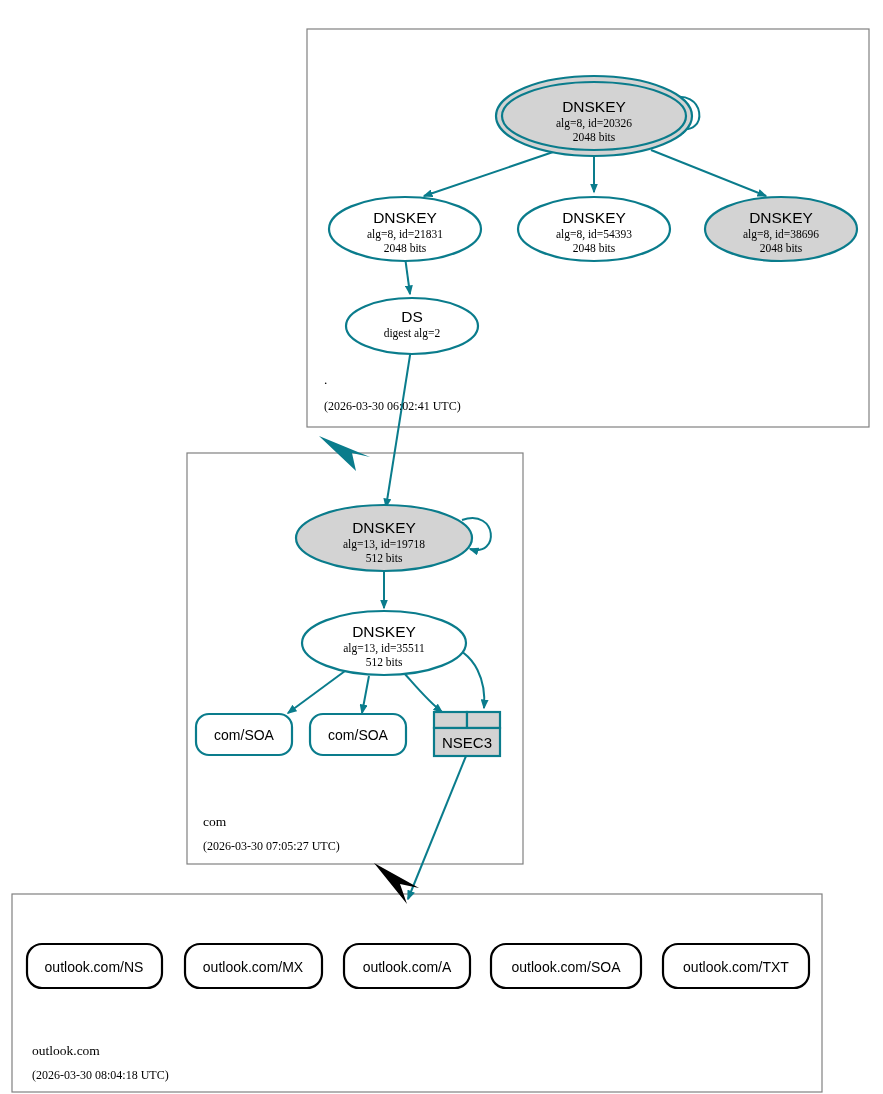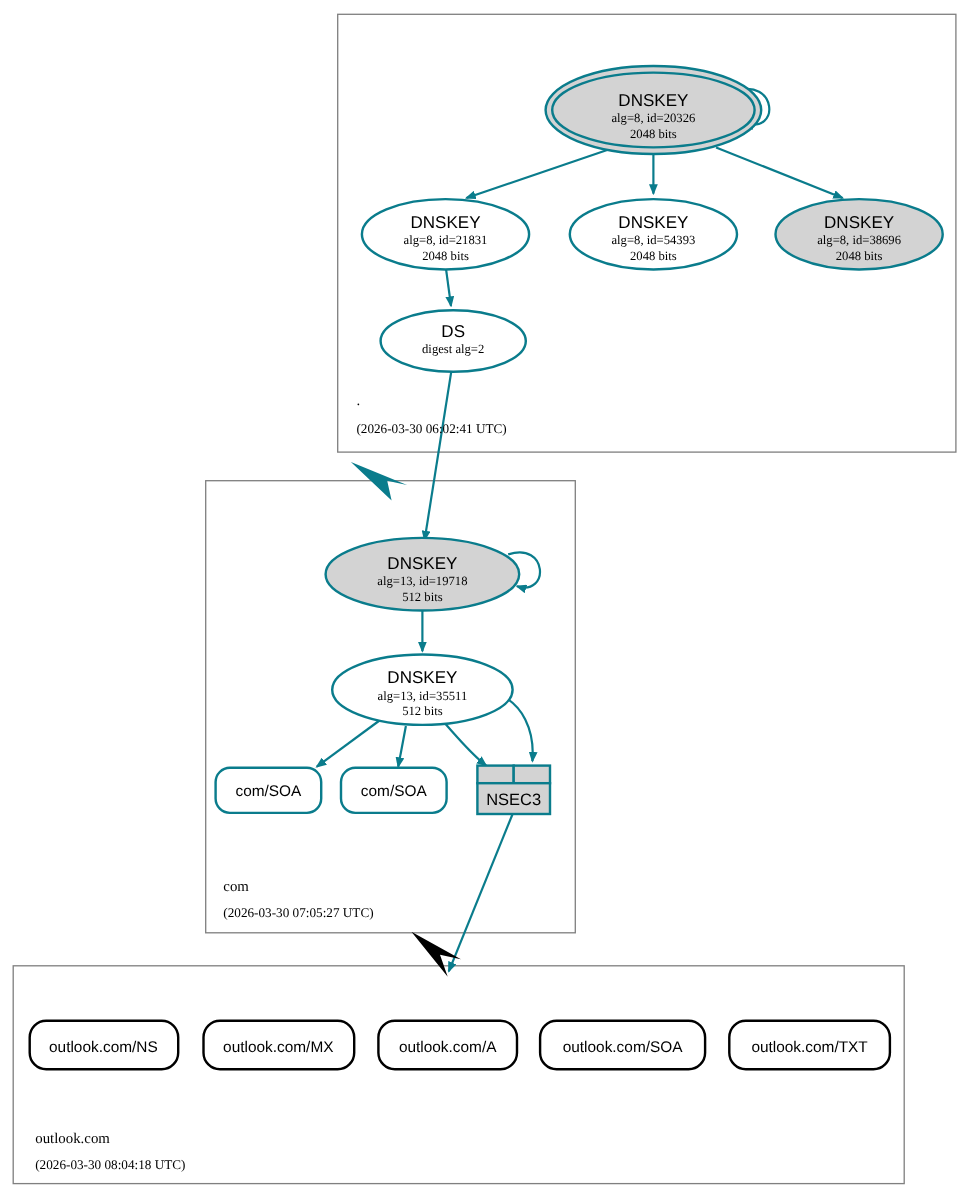--- a/index.html
+++ b/index.html
@@ -1,18 +1,18 @@
 <!DOCTYPE html>
 <html><head>
 <meta charset="utf-8">
 <style>
   html,body{margin:0;padding:0;background:#ffffff;}
   body{width:883px;height:1094px;position:relative;overflow:hidden;
        font-family:"Liberation Sans",sans-serif;color:#000;}
-  #stage{position:absolute;left:0;top:0;width:883px;height:852px;}
+  #stage{position:absolute;left:0;top:16px;width:883px;height:852px;}
   svg#graph{position:absolute;left:0;top:0;width:883px;height:1094px;}
   .zonebox{fill:none;stroke:#808080;stroke-width:1.2;}
   .node-ell{stroke:#0a7c8c;stroke-width:2.2;}
   .node-ell.secure-fill{fill:#d3d3d3;}
   .node-ell.open-fill{fill:#ffffff;}
   .rr-box{fill:#ffffff;stroke:#0a7c8c;stroke-width:2.2;}
   .rr-box-insecure{fill:#ffffff;stroke:#000000;stroke-width:2.2;}
   .nsec-cell{fill:#d3d3d3;stroke:#0a7c8c;stroke-width:2.2;}
   .edge{fill:none;stroke:#0a7c8c;stroke-width:2;}
   .deleg-teal{fill:#0a7c8c;stroke:none;}

